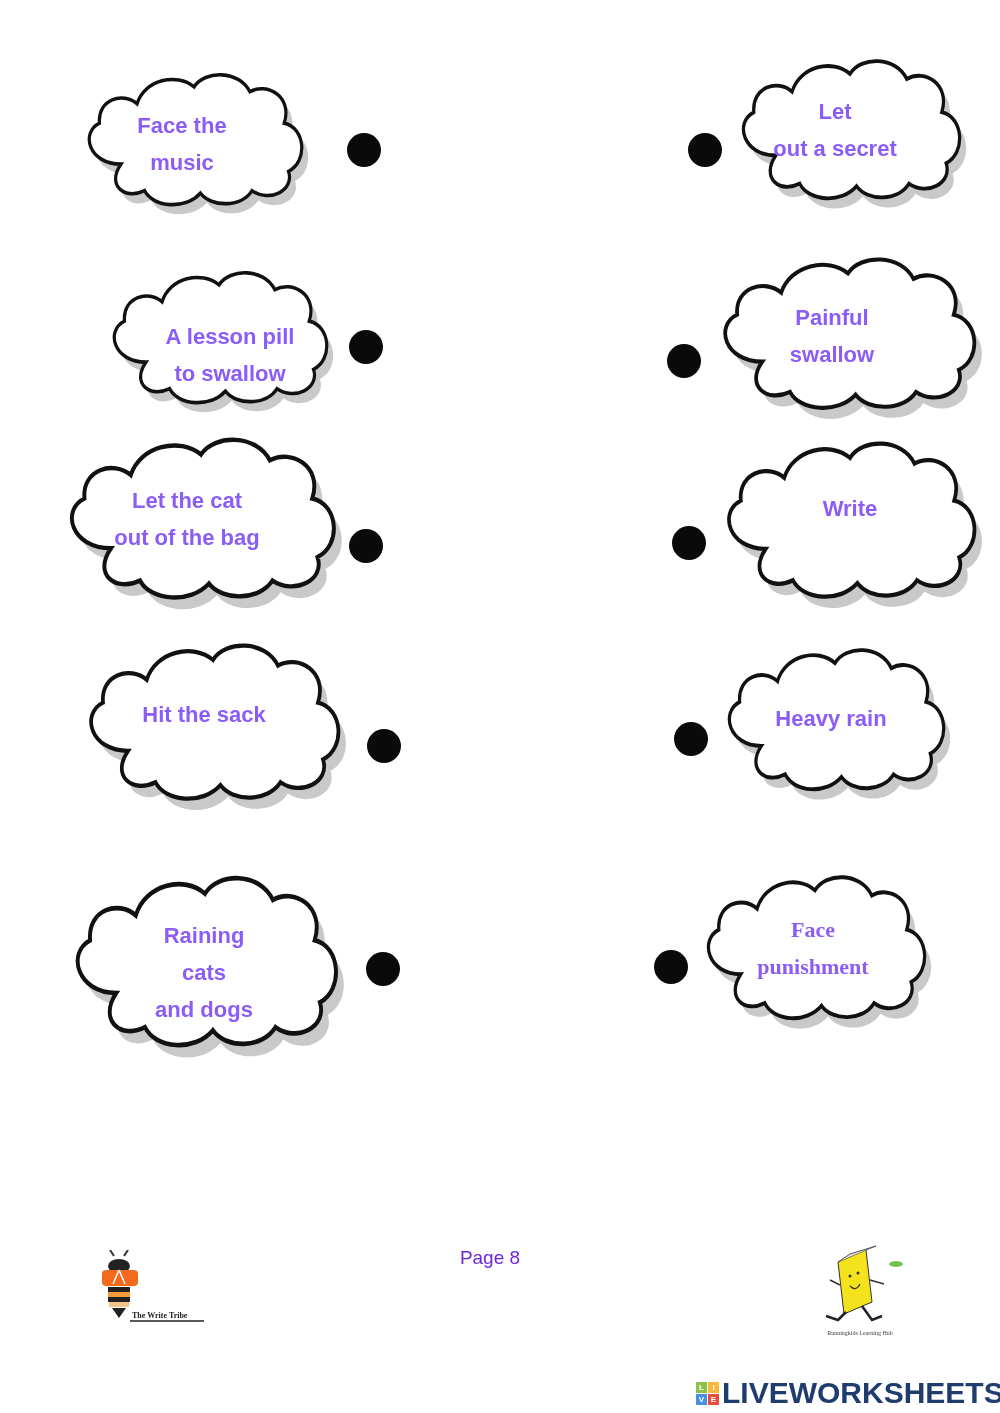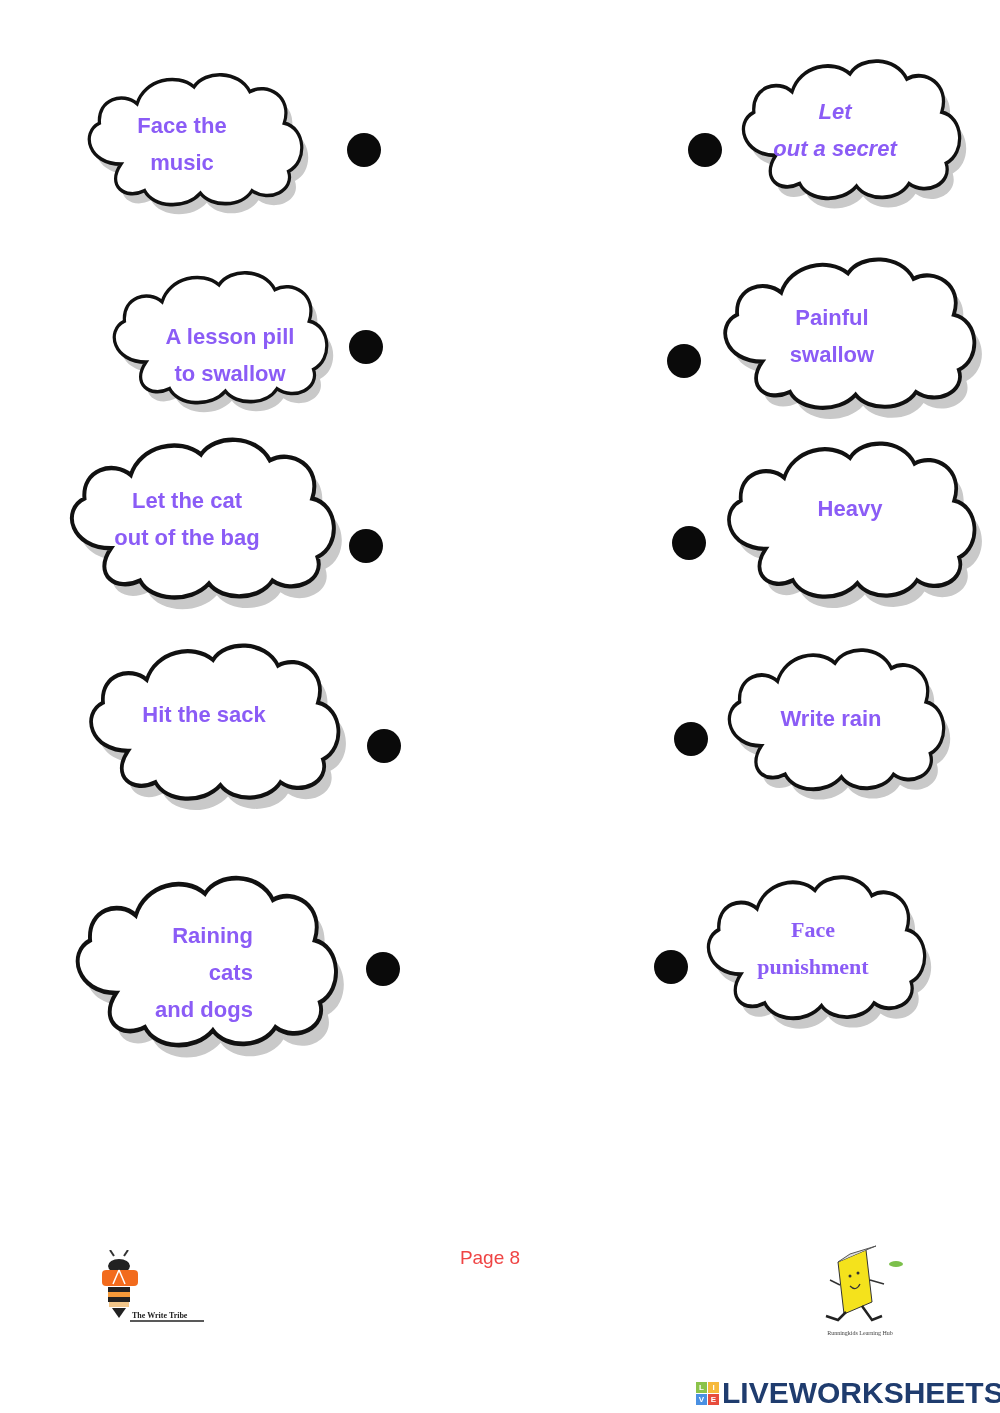--- a/index.html
+++ b/index.html
@@ -9,21 +9,21 @@
     .cloud svg { position: absolute; left: 0; top: 0; width: 100%; height: 100%; overflow: visible; }
     .cloud .shadow { fill: #c9c9c9; stroke: none; }
     .cloud .body { fill: #ffffff; stroke: #111111; stroke-width: 3; }
     .cloud-text {
       position: absolute; left: 0; top: 0; width: 100%; height: 100%;
       display: flex; align-items: center; justify-content: center;
       text-align: center; font-weight: bold; font-size: 22px; line-height: 37px;
       color: #8b5cf6; white-space: pre-line;
     }
     .dot { position: absolute; width: 34px; height: 34px; border-radius: 50%; background: #0a0a0a; cursor: pointer; }
-    .page-number { position: absolute; left: 430px; top: 1247px; width: 120px; text-align: center; font-size: 19px; color: #ef4444; }
+    .page-number { position: absolute; left: 430px; top: 1247px; width: 120px; text-align: center; font-size: 19px; color: #6d28d9; }
     .logo-left { position: absolute; left: 96px; top: 1250px; width: 120px; height: 80px; }
     .logo-right { position: absolute; left: 810px; top: 1240px; width: 100px; height: 105px; }
     .lw-brand { position: absolute; left: 696px; top: 1376px; display: flex; align-items: center; }
     .lw-squares { display: grid; grid-template-columns: 11px 11px; grid-gap: 1px; margin-right: 3px; }
     .lw-squares span { width: 11px; height: 11px; font-size: 8px; font-weight: bold; color: #fff; display: flex; align-items: center; justify-content: center; }
     .lw-text { font-weight: bold; font-size: 30px; color: #1f3c6e; letter-spacing: 0px; }
   </style>
 </head>
 <body>
 
@@ -70,28 +70,28 @@
   </svg>
   <div class="cloud-text" style="padding-bottom:16px;padding-right:18px;">Hit the sack</div>
 </div>
 <div class="dot" style="left:367px;top:729px;"></div>
 
 <div class="cloud" style="left:64px;top:872px;width:282px;height:180px;">
   <svg viewBox="0 0 216 116" preserveAspectRatio="none">
     <use href="#cloud-shape" class="shadow" transform="translate(6,8)"></use>
     <use href="#cloud-shape" class="body"></use>
   </svg>
-  <div class="cloud-text" style="padding-top:20px;padding-right:2px;text-align:right;">Raining
+  <div class="cloud-text" style="padding-top:20px;padding-right:2px;">Raining
 cats
 and dogs</div>
 </div>
 <div class="dot" style="left:366px;top:952px;"></div>
 
 <div class="dot" style="left:688px;top:133px;"></div>
-<div class="cloud" style="left:732px;top:56px;width:236px;height:148px;font-style:italic;">
+<div class="cloud" style="left:732px;top:56px;width:236px;height:148px;">
   <svg viewBox="0 0 216 116" preserveAspectRatio="none">
     <use href="#cloud-shape" class="shadow" transform="translate(6,8)"></use>
     <use href="#cloud-shape" class="body"></use>
   </svg>
   <div class="cloud-text" style="padding-top:0px;padding-right:30px;">Let
 out a secret</div>
 </div>
 
 <div class="dot" style="left:667px;top:344px;"></div>
 <div class="cloud" style="left:712px;top:254px;width:272px;height:160px;">
@@ -102,30 +102,30 @@
   <div class="cloud-text" style="padding-top:4px;padding-right:32px;">Painful
 swallow</div>
 </div>
 
 <div class="dot" style="left:672px;top:526px;"></div>
 <div class="cloud" style="left:716px;top:438px;width:268px;height:165px;">
   <svg viewBox="0 0 216 116" preserveAspectRatio="none">
     <use href="#cloud-shape" class="shadow" transform="translate(6,8)"></use>
     <use href="#cloud-shape" class="body"></use>
   </svg>
-  <div class="cloud-text" style="padding-bottom:24px;">Heavy</div>
+  <div class="cloud-text" style="padding-bottom:24px;">Write</div>
 </div>
 
 <div class="dot" style="left:674px;top:722px;"></div>
 <div class="cloud" style="left:718px;top:645px;width:234px;height:150px;">
   <svg viewBox="0 0 216 116" preserveAspectRatio="none">
     <use href="#cloud-shape" class="shadow" transform="translate(6,8)"></use>
     <use href="#cloud-shape" class="body"></use>
   </svg>
-  <div class="cloud-text" style="padding-bottom:4px;padding-right:8px;">Write rain</div>
+  <div class="cloud-text" style="padding-bottom:4px;padding-right:8px;">Heavy rain</div>
 </div>
 
 <div class="dot" style="left:654px;top:950px;"></div>
 <div class="cloud" style="left:697px;top:872px;width:236px;height:152px;">
   <svg viewBox="0 0 216 116" preserveAspectRatio="none">
     <use href="#cloud-shape" class="shadow" transform="translate(6,8)"></use>
     <use href="#cloud-shape" class="body"></use>
   </svg>
   <div class="cloud-text" style="padding-top:0px;padding-right:4px;font-family:Liberation Serif, serif;">Face
 punishment</div>

